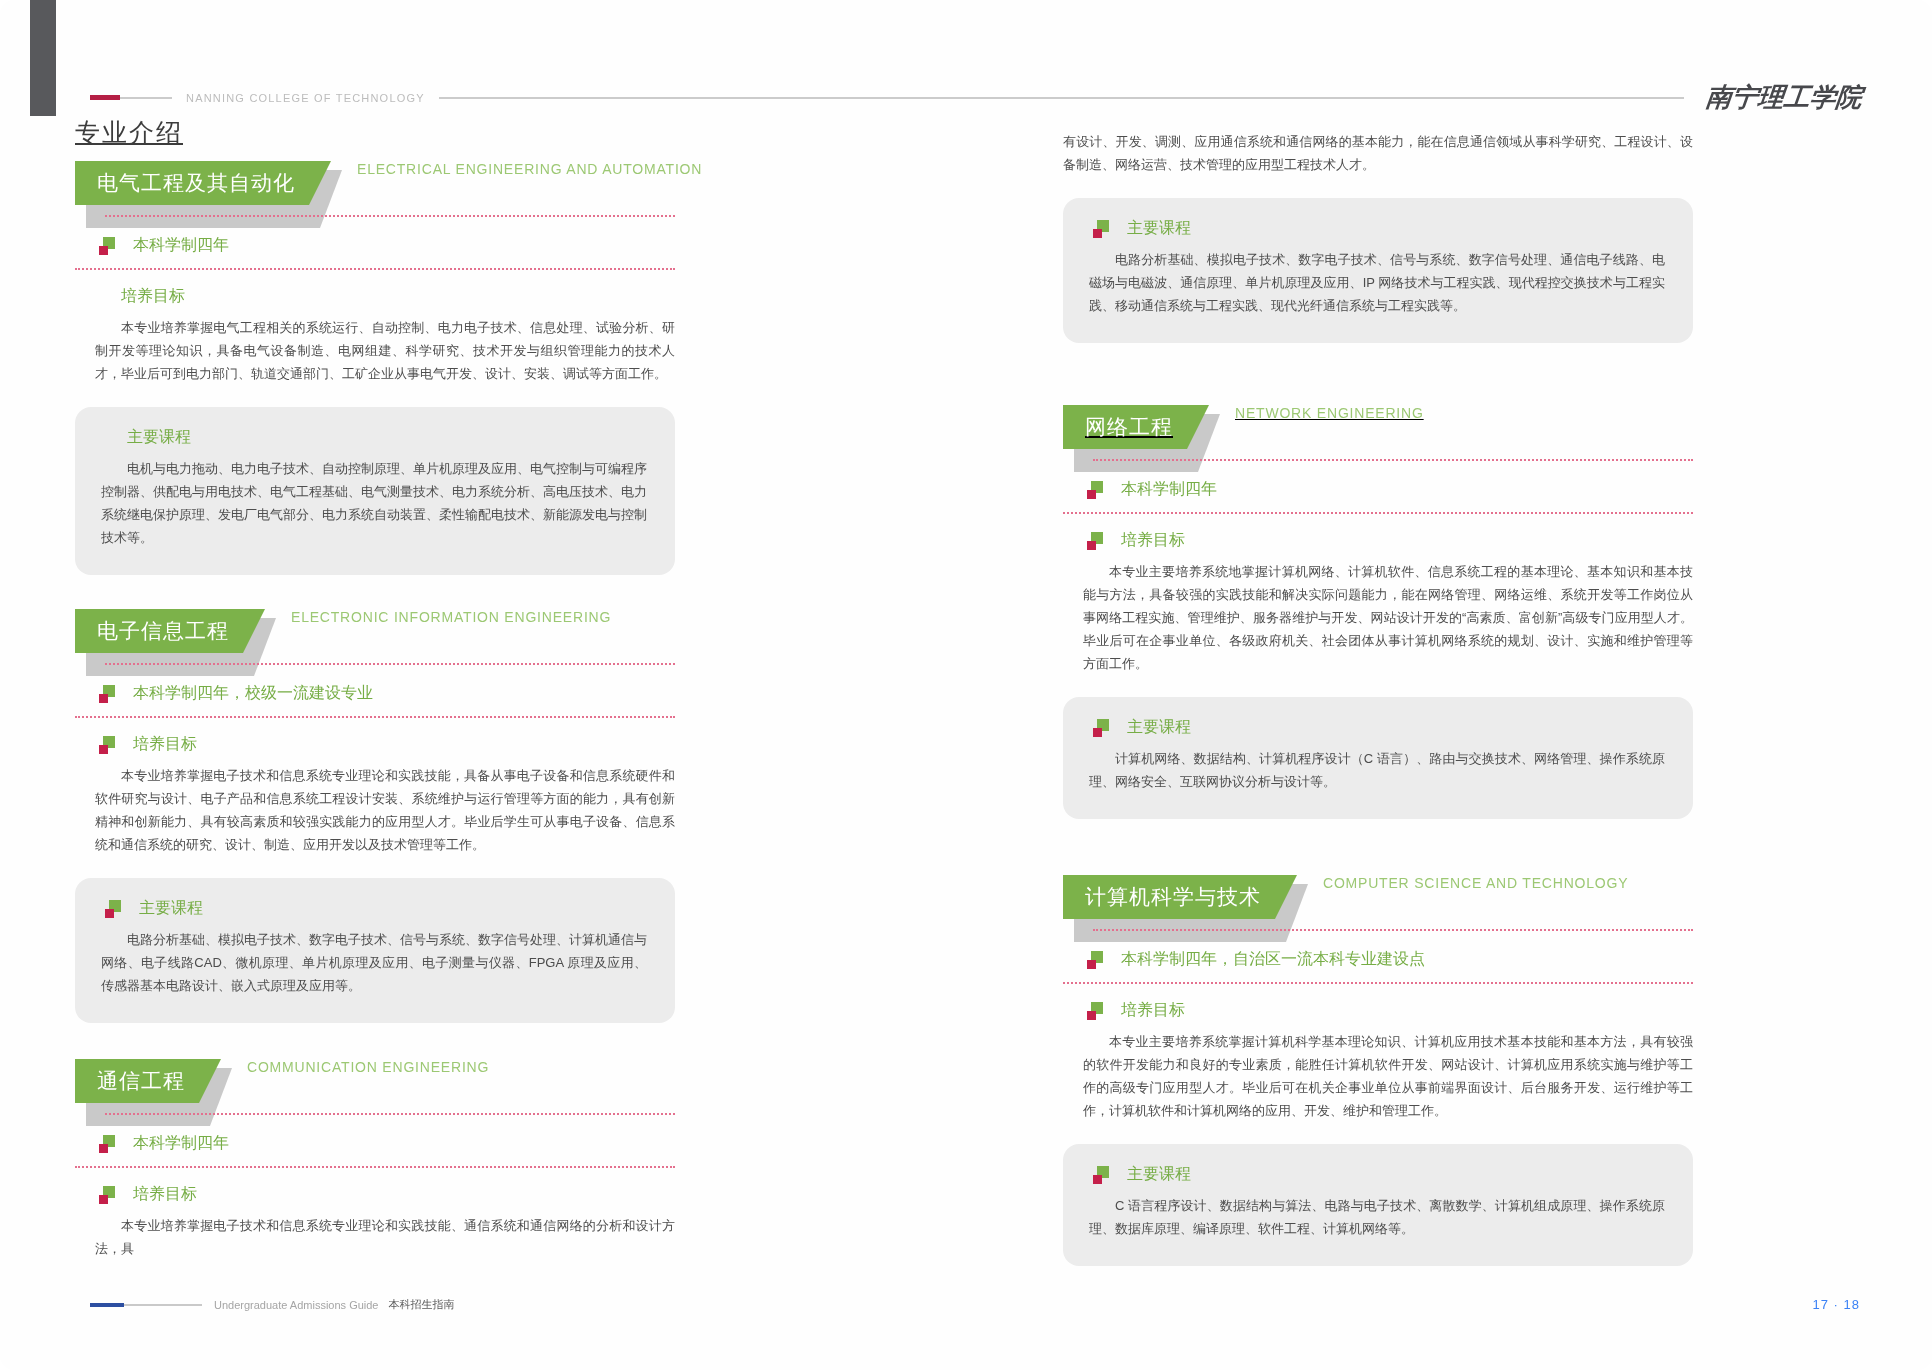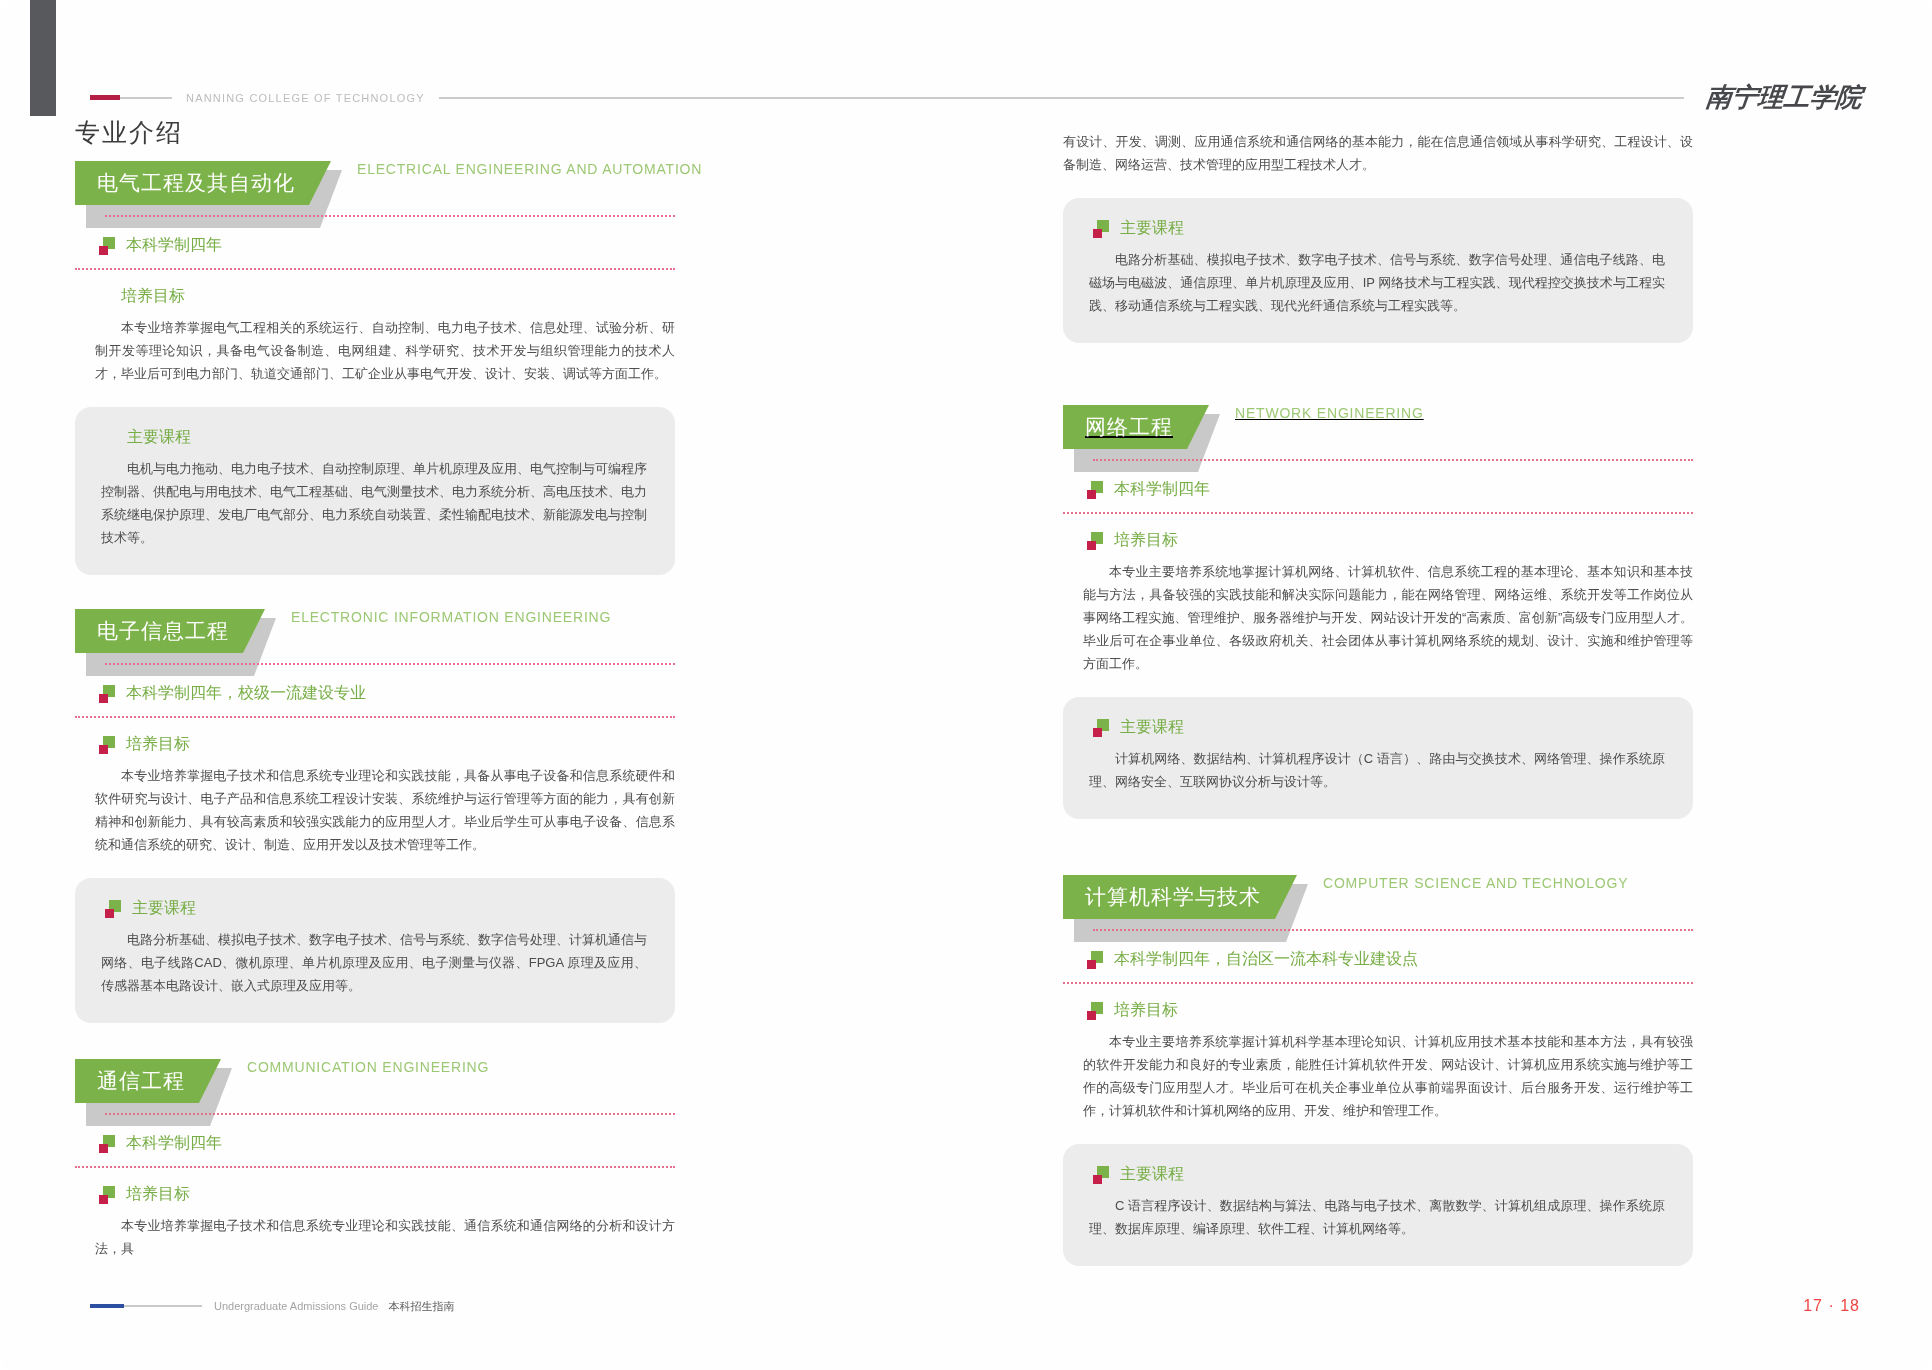--- a/index.html
+++ b/index.html
@@ -20,42 +20,42 @@
   .h-college { color:#bcbcbc; font-size:11px; letter-spacing:1.2px; margin-right:14px; white-space:nowrap; }
   .h-line2 { flex:1; height:2px; background:#cbcbcb; margin-right:22px; }
   .h-logo  { font-family:"DejaVu Serif", serif; font-style:italic; font-weight:bold;
              font-size:26px; color:#47484c; white-space:nowrap; transform:skewX(-6deg); }
 
   
   .col { position:absolute; }
   .col-left  { left:75px;  top:116px; width:600px; }
   .col-right { left:1063px; top:130px; width:630px; }
 
-  .page-title { font-size:25px; font-weight:normal; color:#3c3c3c; letter-spacing:2px; margin:0 0 10px 0; }
+  .page-title { font-size:25px; font-weight:normal; color:#3c3c3c; letter-spacing:2px; margin:0 0 10px 0;text-decoration:underline; }
 
   
   .banner { position:relative; display:flex; height:58px; }
   .mt-s0 .banner { margin-top:12px; }
   .mt-s1 .banner { margin-top:34px; }
   .mt-s2 .banner { margin-top:36px; }
   .mt-s3 .banner { margin-top:62px;text-decoration:underline; }
   .mt-s4 .banner { margin-top:56px; }
   .banner-stack { position:relative; flex:none; }
   .banner-stack::after { content:""; position:absolute; top:9px; left:11px; width:100%; height:100%;
                          background:#c9c9c9; clip-path:polygon(0 0,100% 0,calc(100% - 22px) 100%,0 100%); }
   .banner-green { position:relative; z-index:1; display:flex; align-items:center; height:44px;
                   padding:0 36px 0 22px; background:var(--green); color:#fff; font-size:21px;
                   letter-spacing:1px; clip-path:polygon(0 0,100% 0,calc(100% - 22px) 100%,0 100%); white-space:nowrap; }
   .banner-en { color:var(--en); font-size:14px; letter-spacing:0.8px; margin:0 0 12px 26px; white-space:nowrap; z-index:1; }
   .banner-dot { position:absolute; left:30px; right:0; bottom:2px; border-top:2px dotted var(--pink); }
 
   .dotline { border-top:2px dotted var(--pink); margin-top:12px; }
 
   
-  .row { display:flex; align-items:center; gap:11px; margin:16px 0 0 24px;
+  .row { display:flex; align-items:center; gap:18px; margin:16px 0 0 24px;
          font-size:16px; color:var(--green-text); }
   .row.noicon { margin-left:46px; }
   .icon-sq { position:relative; width:16px; height:18px; flex:none; }
   .icon-sq i { display:block; position:absolute; }
   .icon-sq .g { top:0; right:0; width:12px; height:12px; background:var(--green); }
   .icon-sq .r { bottom:0; left:0; width:9px; height:9px; background:var(--crimson); }
 
   .body { margin:9px 0 0 0; padding-left:20px; font-size:13px; line-height:23px;
           color:var(--ink); text-align:justify; text-indent:2em; }
   .body.continuation { padding-left:0; text-indent:0; margin-top:0; }
@@ -63,21 +63,21 @@
   .graybox { margin-top:22px; background:var(--box); border-radius:16px; padding:20px 28px 26px 6px; }
   .graybox .row { margin-top:0; }
   .graybox .body { margin-top:9px; }
 
   
   .footer { position:absolute; left:90px; right:72px; top:1297px; display:flex; align-items:center; }
   .f-seg  { width:34px; height:4px; background:#2d4fa1; flex:none; }
   .f-line { width:78px; height:2px; background:#c9c9c9; margin-right:12px; flex:none; }
   .f-en   { color:#a5a5a5; font-size:11px; margin-right:10px; }
   .f-cn   { color:#5a5a5a; font-size:11px; }
-  .f-page { margin-left:auto; color:#ef4444; font-size:16px; letter-spacing:1px; }
+  .f-page { margin-left:auto; color:#3b82f6; font-size:13px; letter-spacing:1px; }
 </style>
 </head>
 <body>
 
 <div class="page">
 
   <div class="corner-bar"></div>
 
   <div class="header">
     <span class="h-seg"></span>

